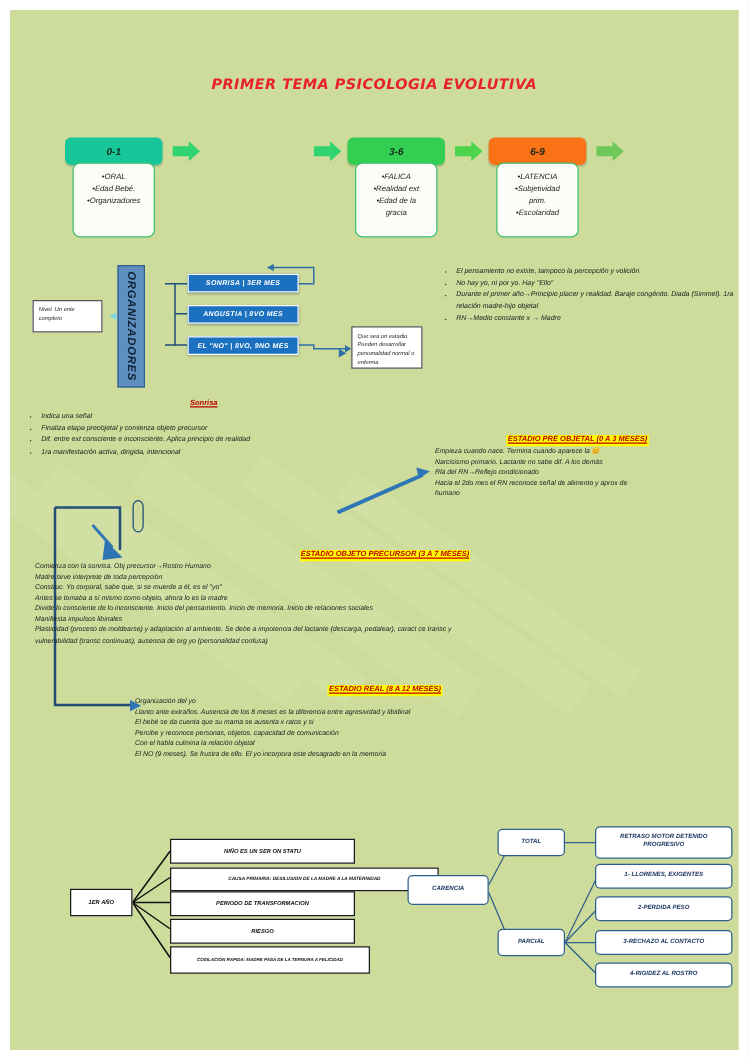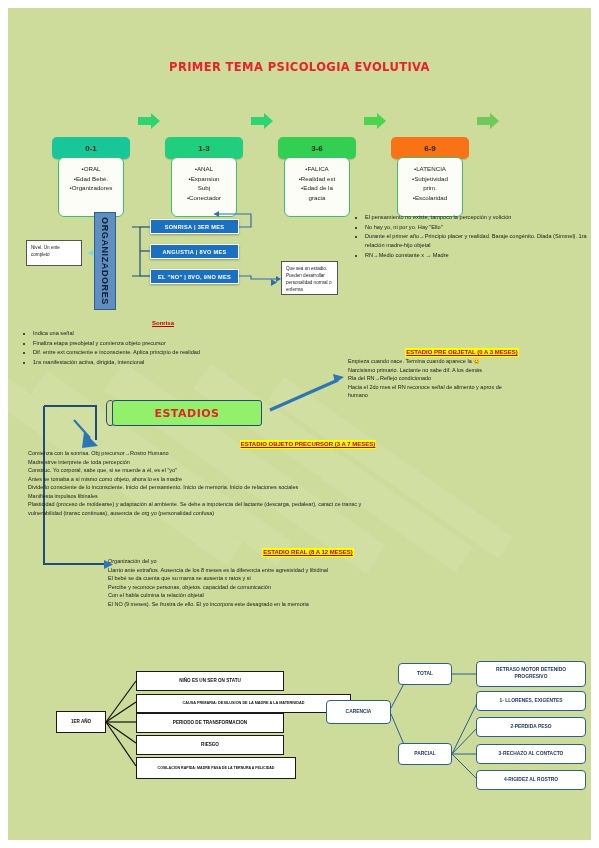--- a/index.html
+++ b/index.html
@@ -15,20 +15,21 @@
     position:relative;
     width:599px; height:848px;
     background:#ffffff;
     padding:8px;
   }
   .sheet {
     position:relative;
     width:583px; height:832px;
     background:#cddb9b;
     overflow:hidden;
+    font-style:italic;
   }
 
   
   .watermark {
     position:absolute;
     left:70px; top:300px;
     width:430px; height:330px;
     pointer-events:none;
     opacity:.30;
   }
@@ -50,21 +51,20 @@
     font-family:"DejaVu Sans", sans-serif;
   }
 
   
   .stage { position:absolute; width:78px; }
   .stage .head {
     height:22px; border-radius:5px;
     display:flex; align-items:center; justify-content:center;
     color:#15261a; font-weight:bold; font-size:8px;
     box-shadow:0 1px 1px rgba(0,0,0,.15);
-    margin-top:27px;
   }
   .stage .body {
     margin:-2px 6px 0 6px;
     min-height:60px;
     background:#fbfdf6;
     border:1px solid #3dbf6e;
     border-radius:6px;
     padding:6px 3px 4px 3px;
     font-size:6.2px; line-height:1.55;
     color:#1d1d1d; text-align:center;
@@ -197,29 +197,20 @@
         <div>•Edad Bebé.</div>
         <div>•Organizadores</div>
       </div>
     </div>
     <div class="arw" style="left:130px;">
       <svg viewBox="0 0 22 16" width="22" height="16">
           <path d="M0 4 H13 V0 L22 8 L13 16 V12 H0 Z" fill="#2fd36f"></path>
         </svg>
     </div>
 
-    <div class="stage" style="left:157px; top:102px;">
-      <div class="head" style="background:#1fcf7d;">1-3</div>
-      <div class="body">
-        <div>•ANAL</div>
-        <div>•Expansion</div>
-        <div>Subj</div>
-        <div>•Conectador</div>
-      </div>
-    </div>
     <div class="arw" style="left:243px;">
       <svg viewBox="0 0 22 16" width="22" height="16">
           <path d="M0 4 H13 V0 L22 8 L13 16 V12 H0 Z" fill="#2fd36f"></path>
         </svg>
     </div>
 
     <div class="stage" style="left:270px; top:102px;">
       <div class="head" style="background:#33cf53;">3-6</div>
       <div class="body">
         <div>•FALICA</div>
@@ -327,21 +318,20 @@
         <span class="hdr-yellow">ESTADIO PRE OBJETAL (0 A 3 MESES)</span>
       </div>
       <div class="row">Empieza cuando nace. Termina cuando aparece la 😊</div>
       <div class="row">Narcisismo primario. Lactante no sabe dif. A los demás</div>
       <div class="row">Rla del RN→Reflejo condicionado</div>
       <div class="row">Hacia el 2do mes el RN reconoce señal de alimento y aprox de</div>
       <div class="row">humano</div>
     </div>
 
     <div class="estadios-spine"></div>
-    <div class="estadios">ESTADIOS</div>
 
     <div class="blocktext" style="left:20px; top:432px; width:560px;">
       <div class="center-hdr" style="width:560px;">
         <span class="hdr-yellow">ESTADIO OBJETO PRECURSOR (3 A 7 MESES)</span>
       </div>
       <div class="row">Comienza con la sonrisa. Obj precursor→Rostro Humano</div>
       <div class="row">Madre sirve interprete de toda percepción</div>
       <div class="row">Construc. Yo corporal, sabe que, si se muerde a él, es el "yo"</div>
       <div class="row">Antes se tomaba a sí mismo como objeto, ahora lo es la madre</div>
       <div class="row">Divide lo consciente de lo inconsciente. Inicio del pensamiento. Inicio de memoria. Inicio de relaciones sociales</div>

